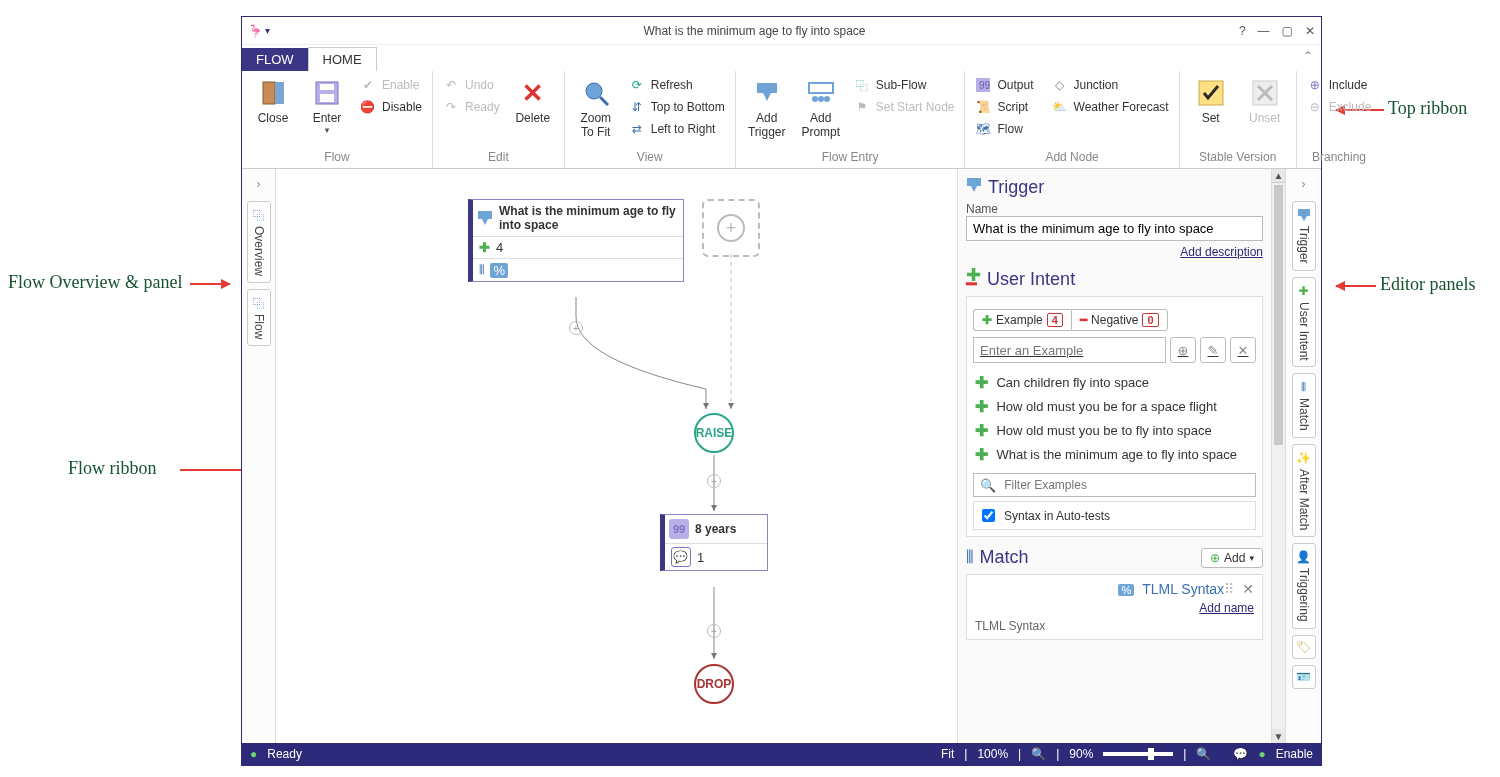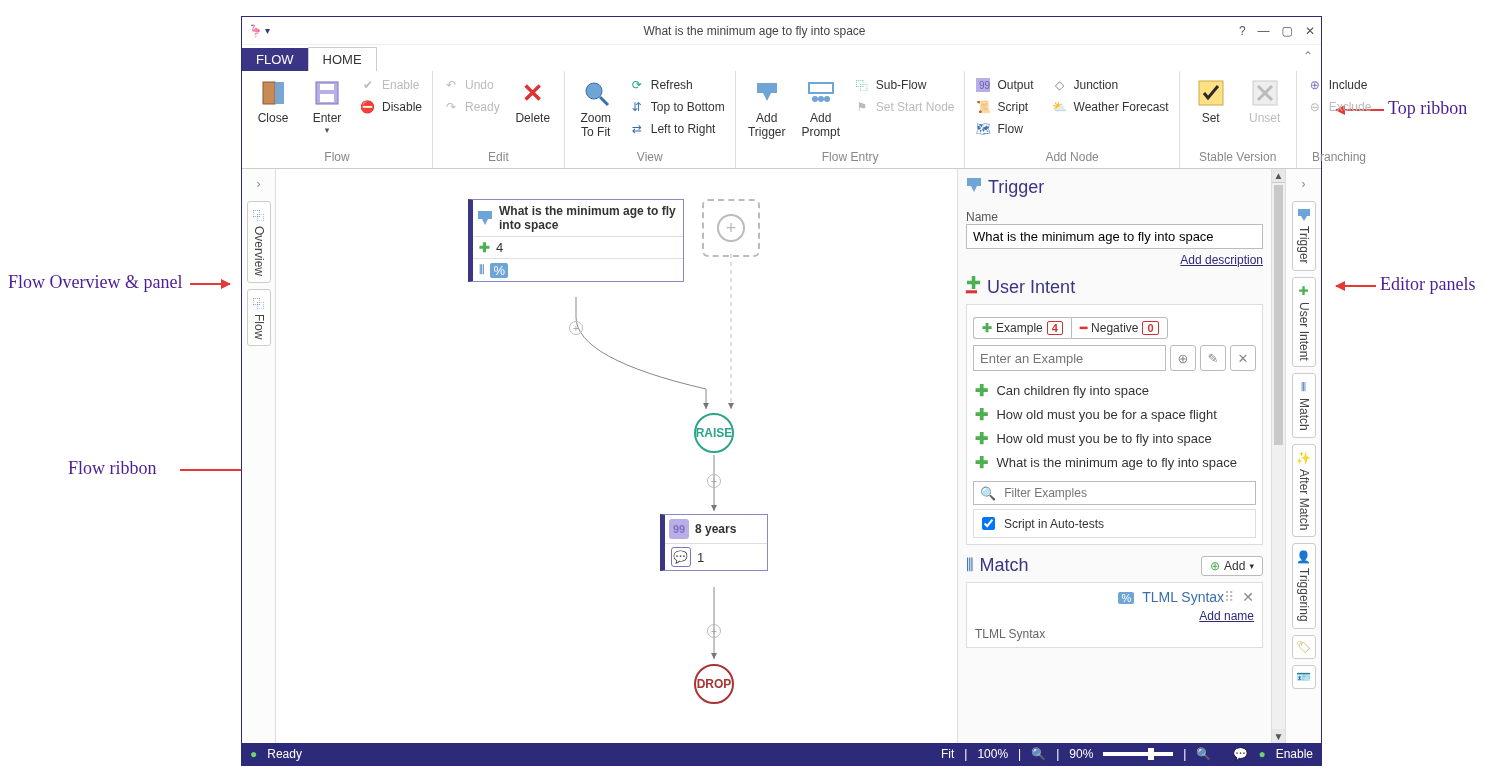--- a/index.html
+++ b/index.html
@@ -11,21 +11,21 @@
     color: #333;
     width: 1500px;
     height: 777px;
     position: relative;
     overflow: hidden;
   }
   .annotation {
     position: absolute;
     font-family: "Comic Sans MS", cursive;
     font-size: 18px;
-    color: #4c1d95;
+    color: #14532d;
   }
   .arrow-right {
     position: absolute;
     height: 2px;
     background: #e53935;
   }
   .arrow-right::after {
     content: "";
     position: absolute;
     right: -1px; top: -4px;
@@ -156,37 +156,37 @@
   .right-panel-inner { padding: 4px 8px 8px 8px; }
   .right-tabs {
     width: 36px;
     background: #fcfcfc;
     border-left: 1px solid #ddd;
     display: flex; flex-direction: column; align-items:center;
     padding-top: 4px; gap: 6px;
   }
   
   .sec-title { color: #3a3584; font-size: 18px; display:flex; align-items:center; gap:6px; margin: 4px 0; }
-  .field-label { font-size: 12px; color: #555; margin-top: 12px; }
+  .field-label { font-size: 12px; color: #555; margin-top: 4px; }
   .txt-input {
     width: 100%; border: 1px solid #bbb; padding: 4px 6px; font-size: 13px;
     background: #fff;
   }
   .linklike { color: #2d2a7a; text-decoration: underline; text-align: right; display:block; font-size: 12px; margin-top: 4px; cursor:pointer;}
   .pill-row { display:flex; gap:0; margin: 6px 0; }
   .pill {
     border: 1px solid #bbb; padding: 3px 8px; font-size: 12px;
     display:flex; align-items:center; gap:4px; background:#fff; cursor:pointer;
   }
   .pill:first-child { border-right:none; border-top-left-radius:3px; border-bottom-left-radius:3px;}
   .pill:last-child { border-top-right-radius:3px; border-bottom-right-radius:3px;}
   .badge { border:1px solid #c33; color:#c33; padding:0 4px; font-size:11px; border-radius:2px; font-weight:bold;}
   .example-row { display:flex; align-items:flex-start; gap:8px; font-size:13px; padding: 4px 2px; }
   .example-row .plus { color:#4caf50; font-weight:bold; font-size:16px; line-height:1;}
-  .example-input-bar { display:flex; gap:4px; margin:4px 0 8px 0;}
+  .example-input-bar { display:flex; gap:4px; margin:4px 0 8px 0;text-decoration:underline;}
   .example-input-bar input { flex:1; border:1px solid #bbb; padding:4px 6px; font-size:13px; }
   .tinybtn { width:26px; height:26px; border:1px solid #bbb; background:#fff; display:flex; align-items:center; justify-content:center; color:#888; cursor:pointer; border-radius:3px;}
   .filter-bar { border:1px solid #bbb; display:flex; align-items:center; padding:3px 6px; gap:6px; background:#fff; margin-top:6px;}
   .chk-row { display:flex; align-items:center; gap:6px; font-size:12px; padding:4px; border:1px solid #ddd; background:#fff; margin-top:4px;}
   .match-header { display:flex; align-items:center; justify-content:space-between; margin-top:10px;}
   .addbtn { border:1px solid #bbb; background:#fff; padding:2px 8px; font-size:12px; display:flex; align-items:center; gap:4px; cursor:pointer; border-radius:3px;}
   .tlml-box { border:1px solid #ddd; background:#fff; margin-top:6px; padding:6px 8px;}
   .tlml-box .hdr { display:flex; align-items:center; justify-content:flex-end; color:#3a6fae; font-size:14px;}
   
   .statusbar {
@@ -606,21 +606,21 @@
                 <span class="plus">✚</span>
                 <span>What is the minimum age to fly into space</span>
               </div>
             </div>
           <div class="filter-bar">
             <span style="color:#888;">🔍</span>
             <input style="border: none; outline: none; flex: 1 1 0%; font-size: 12px;" placeholder="Filter Examples">
           </div>
           <label class="chk-row">
             <input type="checkbox" checked="" style="">
-            <span>Script in Auto-tests</span>
+            <span>Syntax in Auto-tests</span>
           </label>
         </div>
 
         <div class="match-header">
           <div class="sec-title" style="margin:0;">
             <span style="color:#3a6fae;">⫴</span>
             <span>Match</span>
           </div>
           <div class="addbtn">
             <span style="color:#4caf50;">⊕</span>

